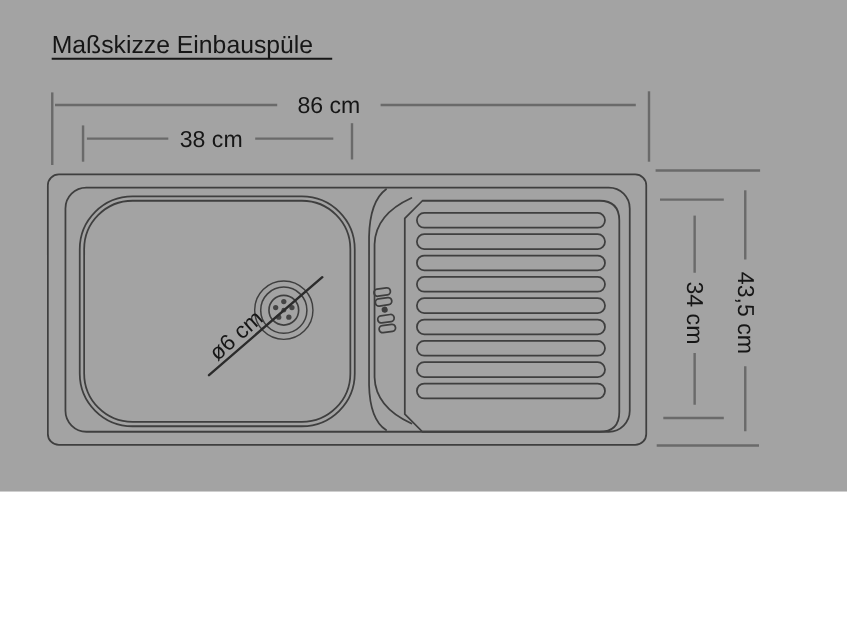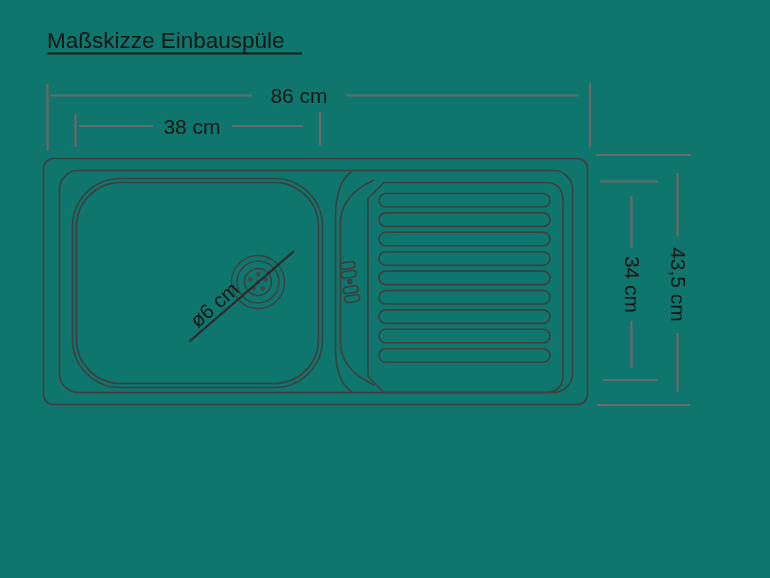--- a/index.html
+++ b/index.html
@@ -4,22 +4,22 @@
 <style>
   html, body {
     margin: 0;
     padding: 0;
     background: #ffffff;
     font-family: "Liberation Sans", sans-serif;
   }
   .stage {
     position: relative;
     width: 770px;
-    height: 578px;
-    background: #0f766e;
+    height: 447px;
+    background: #a3a3a3;
     overflow: hidden;
   }
   svg text {
     fill: #161616;
     font-family: "Liberation Sans", sans-serif;
   }
   .dim-label { font-size: 21px; }
   .drain-label { font-size: 20.5px; }
   .title-label { font-size: 22.5px; }
 </style>

